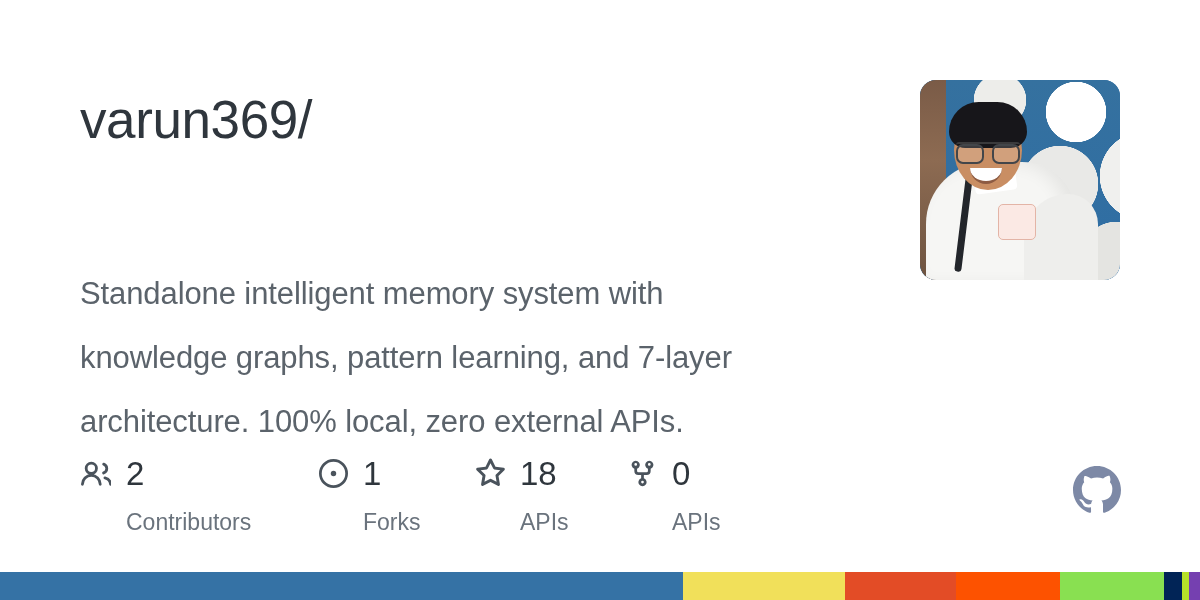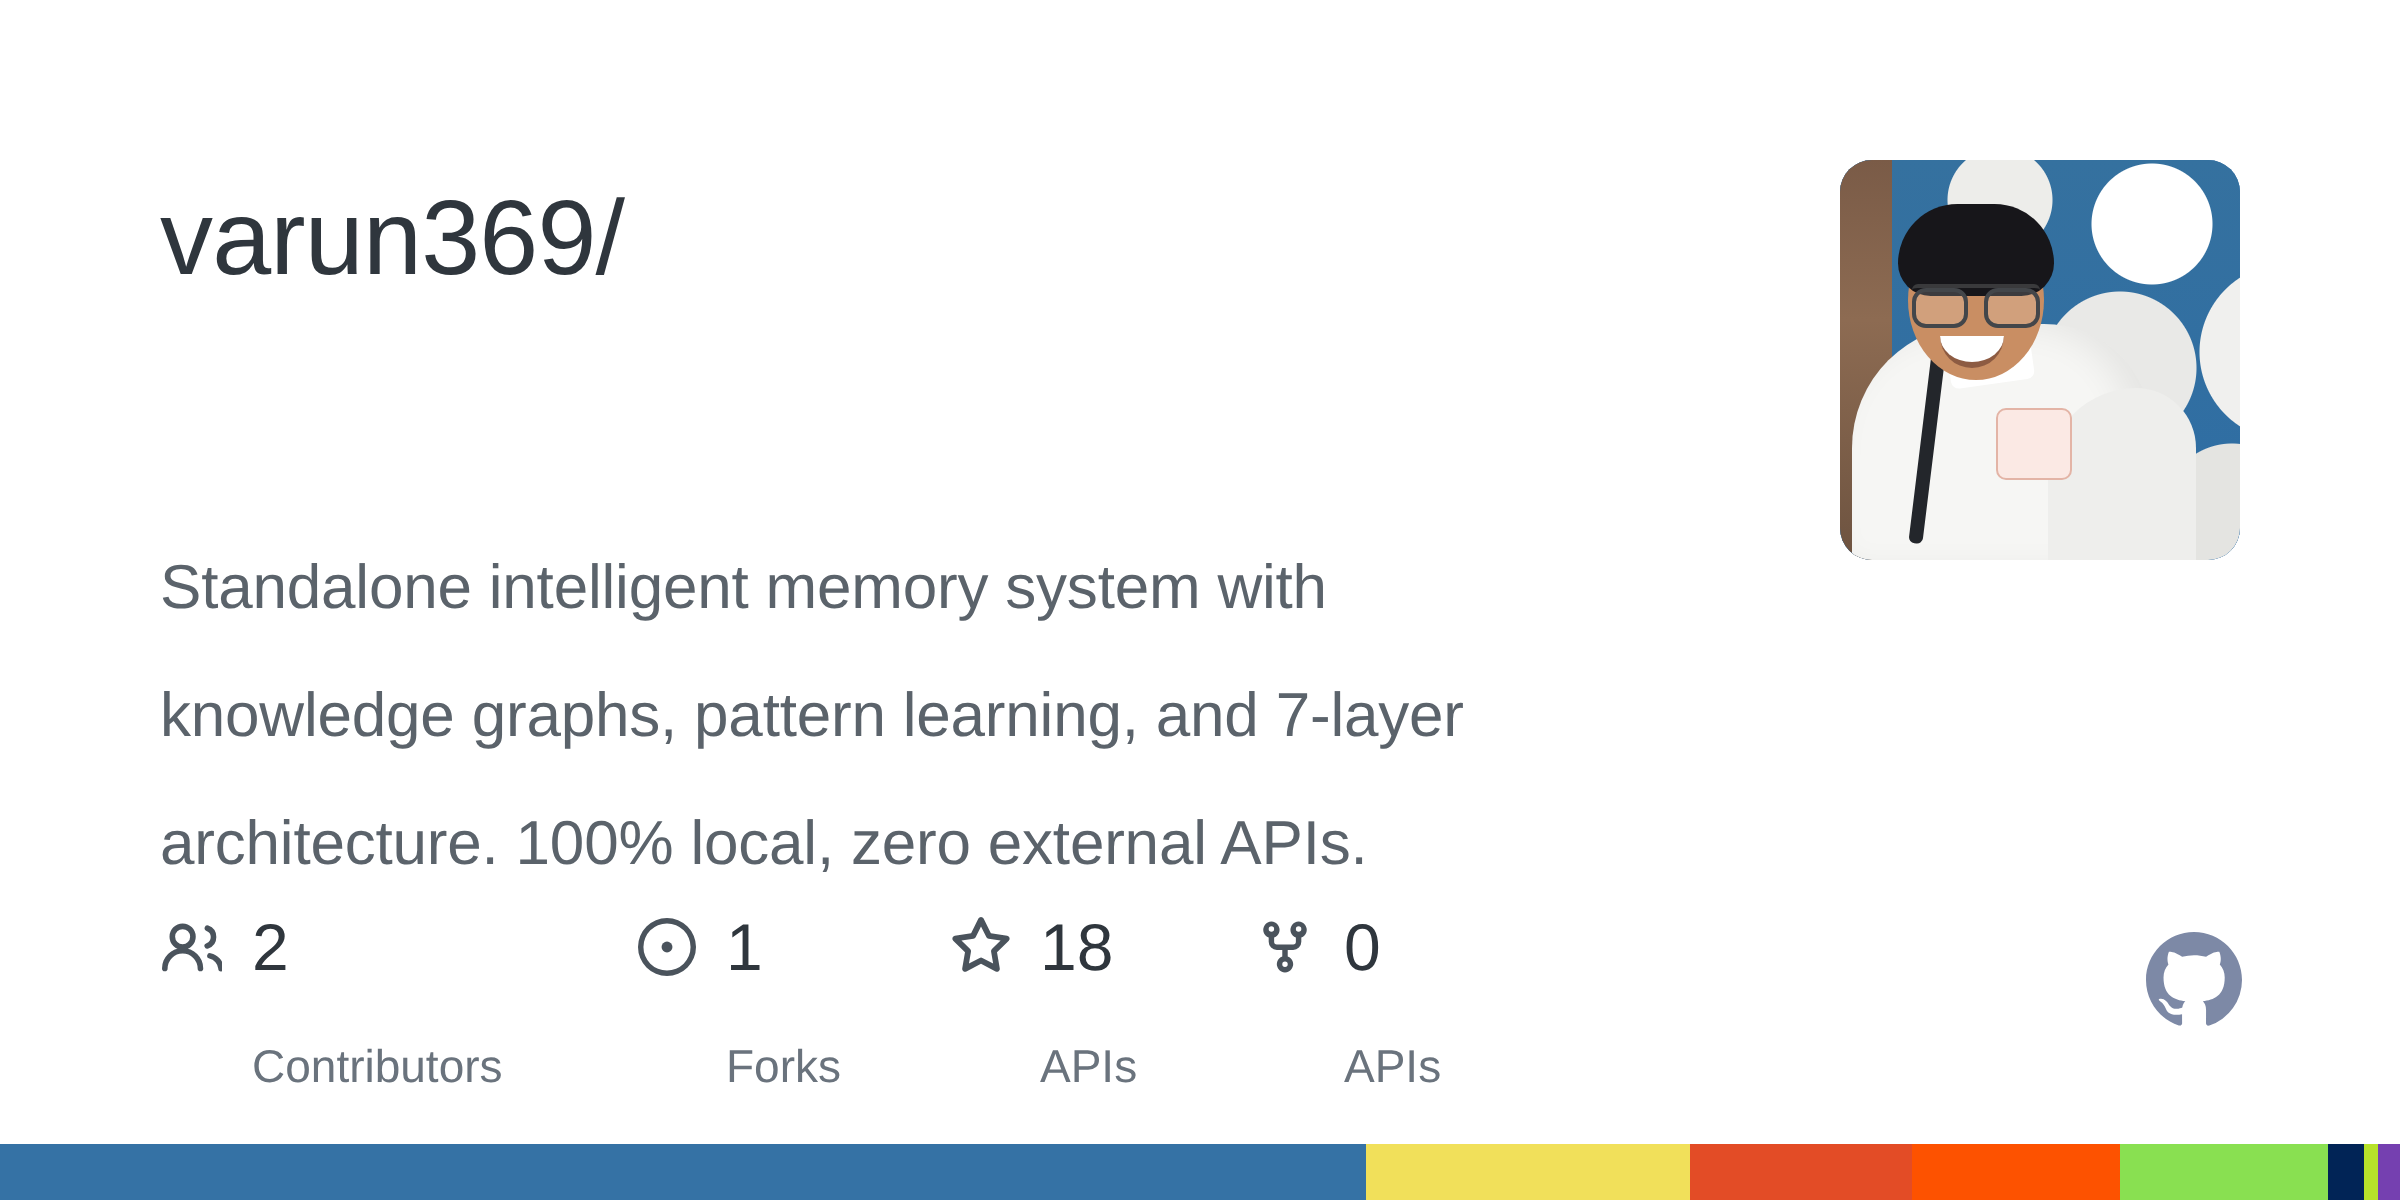--- a/index.html
+++ b/index.html
@@ -222,21 +222,21 @@
     line-height: 33px;
     font-weight: 400;
     color: #2f363d;
     margin-left: 14px;
   }
   .stat-label {
     font-size: 23px;
     line-height: 26px;
     font-weight: 400;
     color: #6a737d;
-    margin-top: 26px;
+    margin-top: 15px;
     margin-left: 46px;
     white-space: nowrap;
   }
   .stat-contributors { width: 237px; }
   .stat-issue        { width: 157px; }
   .stat-stars        { width: 152px; }
   .stat-forks        { width: 120px; }
 
   
   .gh-mark {

